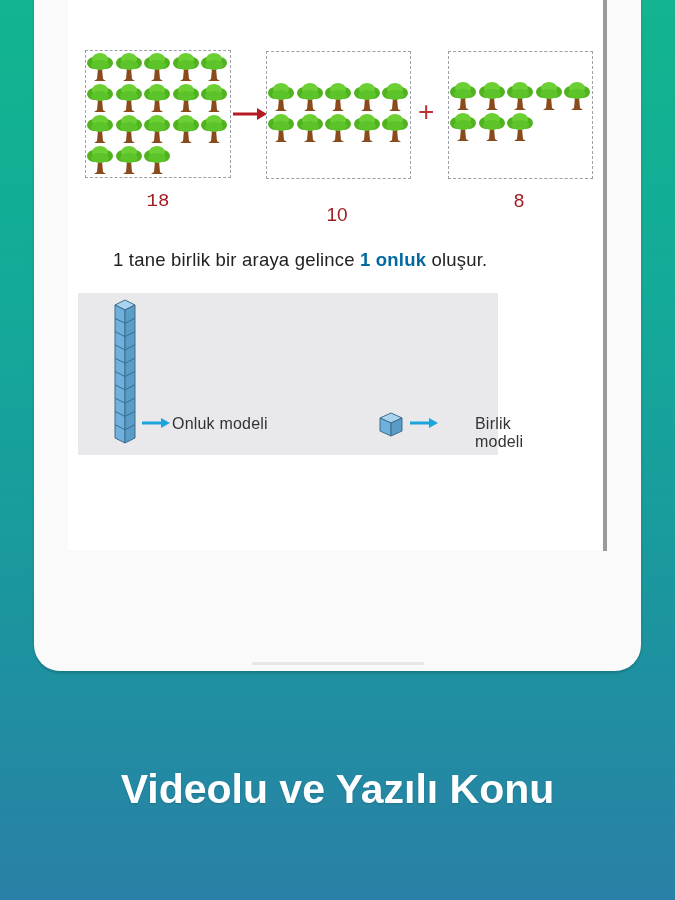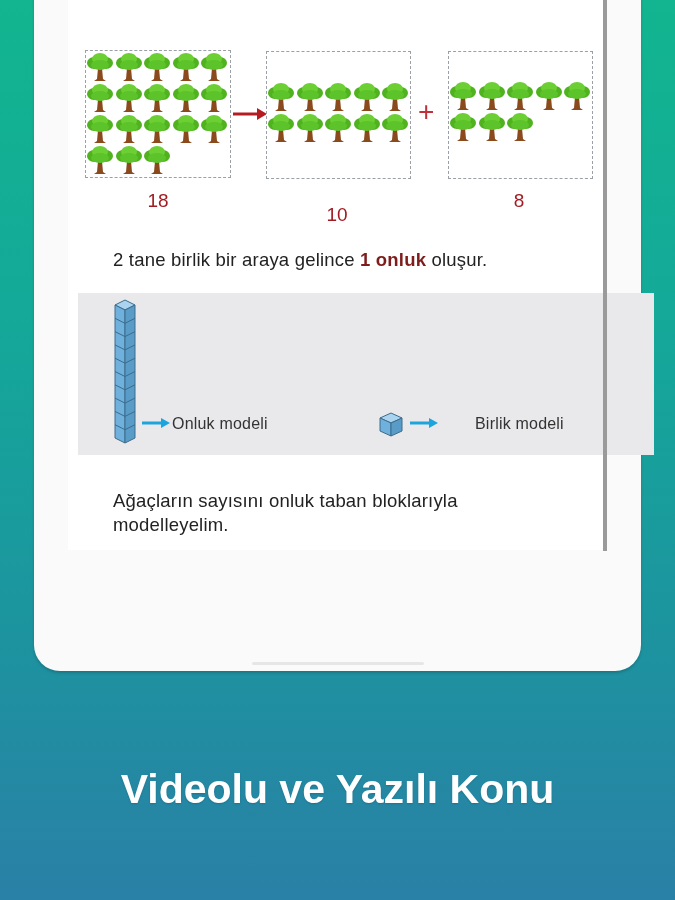--- a/index.html
+++ b/index.html
@@ -17,33 +17,33 @@
     position: absolute; left: 34px; top: 30px; width: 536px; height: 550px;
     background: #ffffff;
   }
   .scrollbar {
     position: absolute; left: 569px; top: 30px; width: 4px; height: 551px; background: #9a9a9a;
   }
   .para {
     position: absolute; left: 45px; color: #222; font-size: 18.5px; line-height: 24px;
     letter-spacing: 0.2px;
   }
-  .para b { font-weight: bold; color: #7f1d1d; }
+  .para b { font-weight: bold; color: #0369a1; }
   .tbox {
     position: absolute; border: 1.5px dashed #9aa0a6; background: #fff;
   }
   .trees { position: absolute; display: flex; flex-wrap: wrap; }
   .tree { width: 28.5px; height: 31px; position: relative; }
   .tree svg { position: absolute; left: 0; top: 0; }
   .num {
     position: absolute; color: #a01c22; font-size: 19px; text-align: center; width: 60px;
   }
   .op { position: absolute; color: #c0303a; }
   .model-box {
-    position: absolute; left: 44px; top: 323px; width: 576px; height: 162px; background: #e9e9ec;
+    position: absolute; left: 44px; top: 323px; width: 420px; height: 162px; background: #e9e9ec;
   }
   .model-label {
     position: absolute; font-size: 16px; color: #333; letter-spacing: 0.2px;
   }
   .home-bar {
     position: absolute; left: 218px; top: 692px; width: 172px; height: 3px;
     background: #e6e6e6; border-radius: 2px;
   }
   .caption {
     position: absolute; left: 0; top: 764px; width: 675px; text-align: center;
@@ -220,21 +220,21 @@
               <ellipse cx="14" cy="7" rx="8" ry="6" fill="#6ccf34"></ellipse>
               <ellipse cx="14" cy="13" rx="9" ry="5" fill="#5cc32a"></ellipse>
             </svg>
           </div>
         </div>
     </div>
     <svg style="position:absolute; left:165px; top:108px;" width="34" height="12">
       <line x1="0" y1="6" x2="26" y2="6" stroke="#b51c22" stroke-width="3"></line>
       <polygon points="24,0 34,6 24,12" fill="#b51c22"></polygon>
     </svg>
-    <div class="num" style="left:60px; top:190px;">18</div>
+    <div class="num" style="left:60px; top:190px;font-family:Liberation Mono, monospace;">18</div>
 
     <div class="tbox" style="left:198px; top:51px; width:143px; height:126px;">
       <div class="trees" style="left:0px; top:30px; width:145px;">
           <div class="tree">
             <svg width="28" height="30" viewBox="0 0 28 30">
               <path d="M12 16 L11 27 L8 29 L20 29 L17 27 L16 16 Z" fill="#8a4a1c"></path>
               <ellipse cx="8" cy="11" rx="7" ry="6" fill="#4fb21e"></ellipse>
               <ellipse cx="20" cy="11" rx="7" ry="6" fill="#4fb21e"></ellipse>
               <ellipse cx="14" cy="7" rx="8" ry="6" fill="#6ccf34"></ellipse>
               <ellipse cx="14" cy="13" rx="9" ry="5" fill="#5cc32a"></ellipse>
@@ -397,21 +397,21 @@
               <ellipse cx="8" cy="11" rx="7" ry="6" fill="#4fb21e"></ellipse>
               <ellipse cx="20" cy="11" rx="7" ry="6" fill="#4fb21e"></ellipse>
               <ellipse cx="14" cy="7" rx="8" ry="6" fill="#6ccf34"></ellipse>
               <ellipse cx="14" cy="13" rx="9" ry="5" fill="#5cc32a"></ellipse>
             </svg>
           </div>
         </div>
     </div>
     <div class="num" style="left:421px; top:190px;">8</div>
 
-    <div class="para" style="top:248px;"><span>2 tane birlik bir araya gelince </span><b>1 onluk</b><span> oluşur.</span></div>
+    <div class="para" style="top:248px;"><span>1 tane birlik bir araya gelince </span><b>1 onluk</b><span> oluşur.</span></div>
 
     <div class="model-box" style="left:10px; top:293px;">
       <svg style="position:absolute; left:35px; top:6px;" width="24" height="146">
         <polygon points="2,6 12,1 22,6 12,11" fill="#a9d3ee" stroke="#3c6c8c" stroke-width="1"></polygon>
         <polygon points="2,6 12,11 12,144 2,139" fill="#6fb0dc" stroke="#3c6c8c" stroke-width="1"></polygon>
         <polygon points="12,11 22,6 22,139 12,144" fill="#5a9cc8" stroke="#3c6c8c" stroke-width="1"></polygon>
         <g stroke="#3c6c8c" stroke-width="1" fill="none" id="rodlines">
             <polyline points="2,19.3 12,24.3 22,19.3"></polyline>
             <polyline points="2,32.6 12,37.6 22,32.6"></polyline>
             <polyline points="2,45.900000000000006 12,50.900000000000006 22,45.900000000000006"></polyline>
@@ -434,21 +434,20 @@
         <polygon points="2,7 13,12 13,25 2,20" fill="#6fb0dc" stroke="#3c6c8c" stroke-width="1"></polygon>
         <polygon points="13,12 24,7 24,20 13,25" fill="#5a9cc8" stroke="#3c6c8c" stroke-width="1"></polygon>
       </svg>
       <svg style="position:absolute; left:332px; top:125px;" width="30" height="10">
         <line x1="0" y1="5" x2="21" y2="5" stroke="#1ea4dd" stroke-width="3"></line>
         <polygon points="19,0 28,5 19,10" fill="#1ea4dd"></polygon>
       </svg>
       <div class="model-label" style="left:364px; top:122px;margin-left:33px;">Birlik modeli</div>
     </div>
 
-    <div class="para" style="top:489px; width:460px;">Ağaçların sayısını onluk taban bloklarıyla modelleyelim.</div>
   </div>
   <div class="scrollbar"></div>
   <div class="home-bar"></div>
 </div>
 
 <div class="caption">
   <div>Videolu ve Yazılı Konu</div>
 </div>
 
 </body></html>

